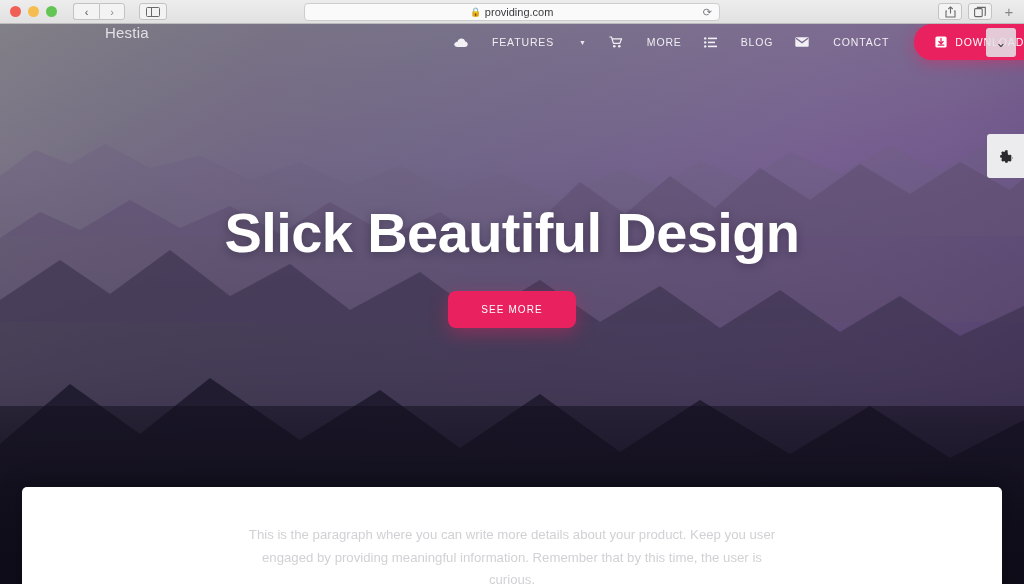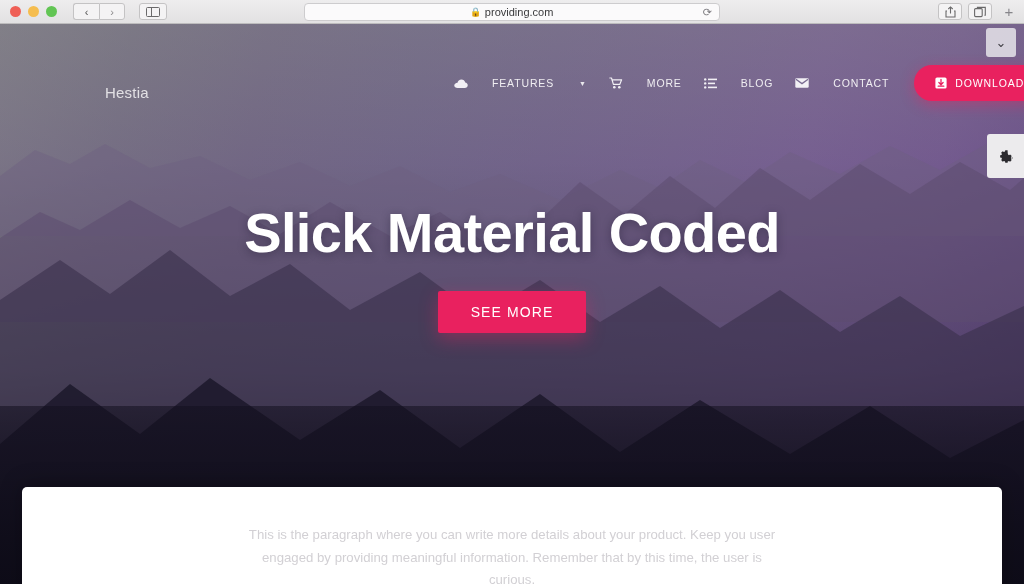--- a/index.html
+++ b/index.html
@@ -72,21 +72,21 @@
         #786f8e 38%, #7a6c92 50%, #7d6a96 62%,
         #80669b 74%, #7c5f98 86%, #6e4f8e 100%);
   }
   
   .mt{ position:absolute; left:0; width:1024px; }
   .mt svg{ display:block; width:1024px; }
 
   
   .nav{
     position:absolute; top:0; left:0; width:1024px; height:77px;
-    display:flex; align-items:flex-end;
+    display:flex; align-items:flex-start;
   }
   .logo{
     margin-left:105px; font-size:15px; color:#e2e0e4;
     letter-spacing:.2px;
   }
   .menu{
     position:absolute; left:443px; display:flex; align-items:center; gap:0px;
   }
   .mitem{
     display:flex; align-items:center; gap:24px;
@@ -129,22 +129,22 @@
     text-shadow:0 2px 10px rgba(20,16,36,.35);
   }
   .hero-sub{
     margin-top:23px; font-family:"DejaVu Serif", serif;
     font-size:14.5px; color:#ece9f0; letter-spacing:.1px;
     text-shadow:0 1px 6px rgba(20,16,36,.4);
   }
   .see-more{
     display:inline-block; margin-top:28px;
     background:#e9215f; color:#fff;
-    font-size:14px; letter-spacing:1.1px;
-    padding:13px 33px; border-radius:2px;
+    font-size:10px; letter-spacing:1.1px;
+    padding:13px 33px; border-radius:8px;
     box-shadow:0 6px 18px rgba(233,33,95,.38);
     cursor:pointer;
   }
 
   
   .card{
     position:absolute; left:22px; top:463px; width:980px; height:120px;
     background:#fff; border-radius:5px 5px 0 0;
     box-shadow:0 -2px 22px rgba(0,0,0,.28);
     padding-top:37px;
@@ -309,21 +309,21 @@
     <span>⌄</span>
   </div>
   <div class="gear-btn">
     <svg width="17" height="17" viewBox="0 0 20 20">
       <path fill="#2b2a2e" d="M10 6.3a3.7 3.7 0 100 7.4 3.7 3.7 0 000-7.4zm0 5.6a1.9 1.9 0 110-3.8 1.9 1.9 0 010 3.8z"></path>
       <path fill="#2b2a2e" d="M18.1 11.6l-1.6-.3a6.6 6.6 0 00-.5-1.3l1-1.3-1.9-1.9-1.3 1a6.6 6.6 0 00-1.3-.5L12.2 1.9h-2.7l-.3 1.6c-.45.12-.88.3-1.28.52l-1.3-1-1.9 1.9 1 1.3c-.2.4-.38.83-.5 1.28l-1.6.3v2.7l1.6.3c.12.45.3.88.52 1.28l-1 1.3 1.9 1.9 1.3-1c.4.22.83.4 1.28.52l.3 1.6h2.7l.3-1.6c.45-.12.88-.3 1.28-.52l1.3 1 1.9-1.9-1-1.3c.22-.4.4-.83.52-1.28l1.6-.3z" transform="translate(0 .6) scale(1.02)"></path>
     </svg>
   </div>
 
   <div class="hero-content">
-    <div class="hero-title">Slick Material Coded</div>
+    <div class="hero-title">Slick Beautiful Design</div>
     <div class="see-more">SEE MORE</div>
   </div>
 
   <div class="card">
     <p>This is the paragraph where you can write more details about your product. Keep you user engaged by providing meaningful information. Remember that by this time, the user is curious,</p>
   </div>
 
 </div>
 
 </body></html>

